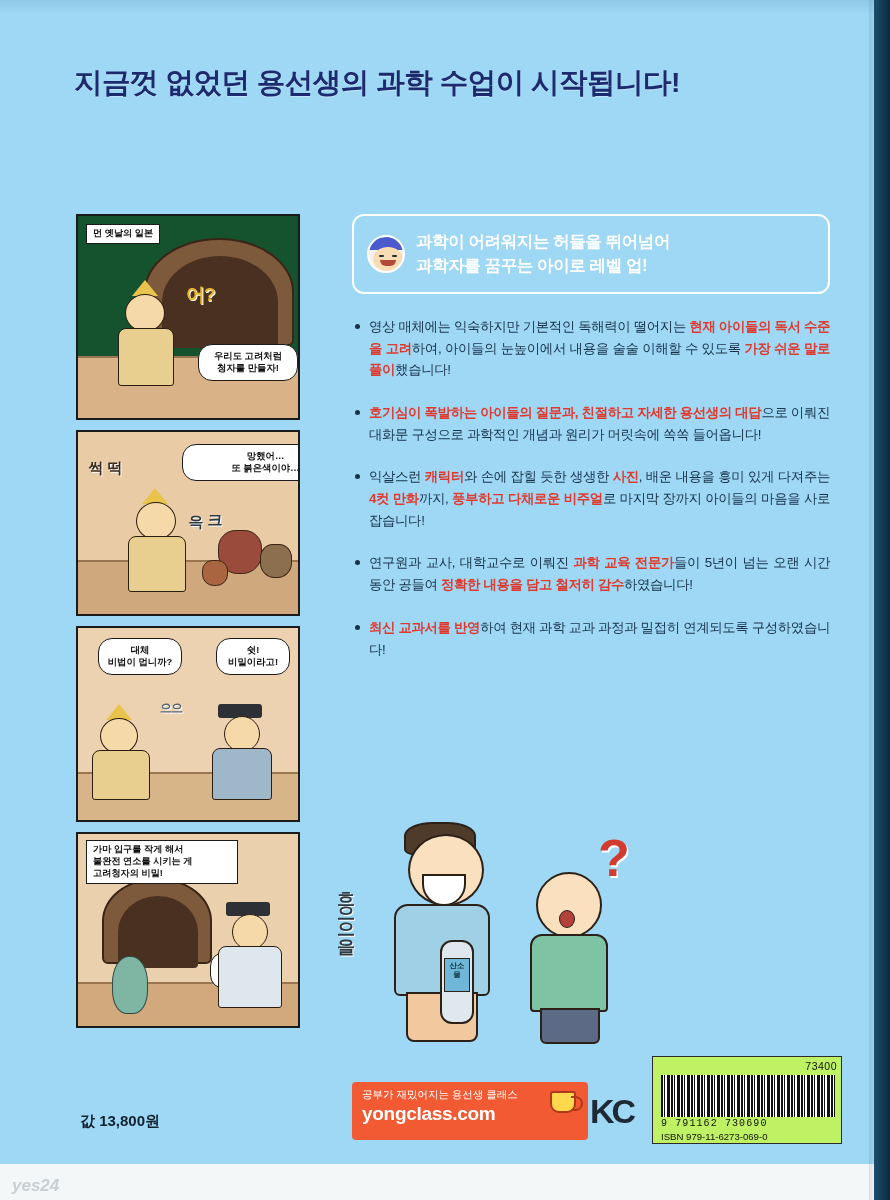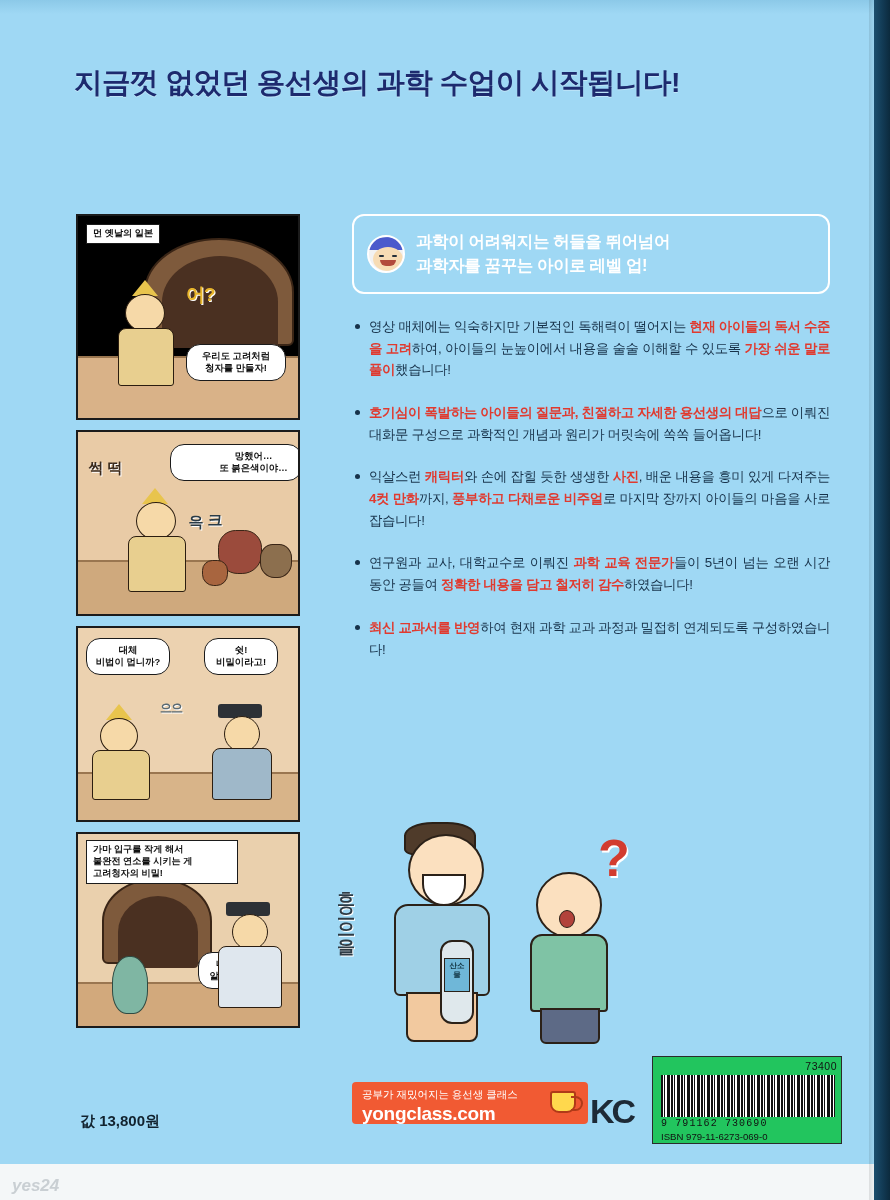--- a/index.html
+++ b/index.html
@@ -60,21 +60,21 @@
     width: 224px;
   }
   .comic {
     position: relative;
     width: 224px;
     background: #e9c9a3;
     border: 2px solid #1b1b1b;
     margin-bottom: 10px;
     overflow: hidden;
   }
-  .c1 { height: 206px; background: #000000; }
+  .c1 { height: 206px; background: #14532d; }
   .c2 { height: 186px; background: #e9cba6; }
   .c3 { height: 196px; background: #ecd2b0; }
   .c4 { height: 196px; background: #ead0ad; }
 
   .cave {
     position: absolute;
     border-radius: 50% 50% 6px 6px;
     background: #7e5a3c;
     border: 2px solid #3a2516;
   }
@@ -95,20 +95,21 @@
     position: absolute;
     background: #ffffff;
     border: 1.6px solid #1b1b1b;
     border-radius: 14px;
     padding: 5px 7px;
     font-size: 9.4px;
     line-height: 1.32;
     color: #111;
     text-align: center;
     font-weight: bold;
+    margin-left: 12px;
   }
   .caption-box {
     position: absolute;
     background: #ffffff;
     border: 1.6px solid #1b1b1b;
     padding: 3px 6px;
     font-size: 9.2px;
     color: #111;
     font-weight: bold;
     line-height: 1.3;
@@ -299,21 +300,21 @@
     text-shadow: 1px 1px 0 #fff;
   }
 
   
   .price {
     position: absolute; left: 80px; top: 1112px;
     font-size: 15px; font-weight: bold; color: #11222e;
   }
   .yongclass {
     position: absolute; left: 352px; top: 1082px;
-    width: 236px; height: 42px;
+    width: 236px; height: 58px;
     background: #f15a33; border-radius: 4px;
     color: #fff; padding: 6px 8px 0 10px;
   }
   .yongclass .l1 { font-size: 10.5px; line-height: 1.2; }
   .yongclass .l2 { font-size: 19px; font-weight: bold; margin-top: 2px; letter-spacing: -0.3px; }
   .cup {
     position: absolute; right: 12px; top: 9px;
     width: 26px; height: 22px;
     background: #ffd84d; border: 2px solid #b03a18; border-radius: 3px 3px 9px 9px;
   }
@@ -323,21 +324,21 @@
     border-radius: 0 8px 8px 0;
   }
   .kc {
     position: absolute; left: 590px; top: 1092px;
     font-size: 34px; font-weight: bold; color: #1d2a36;
     letter-spacing: -3px;
   }
   .barcode-box {
     position: absolute; left: 652px; top: 1056px;
     width: 190px; height: 88px;
-    background: #22c55e; border: 1px solid #2b2b2b;
+    background: #bef264; border: 1px solid #2b2b2b;
   }
   .barcode-top {
     position: absolute; right: 4px; top: 3px;
     font-size: 10.5px; color: #111; letter-spacing: 0.5px;
   }
   .bars {
     position: absolute; left: 8px; top: 18px;
     width: 174px; height: 42px;
     background: repeating-linear-gradient(to right,
       #111 0px, #111 1.6px, #fff 1.6px, #fff 3px,

